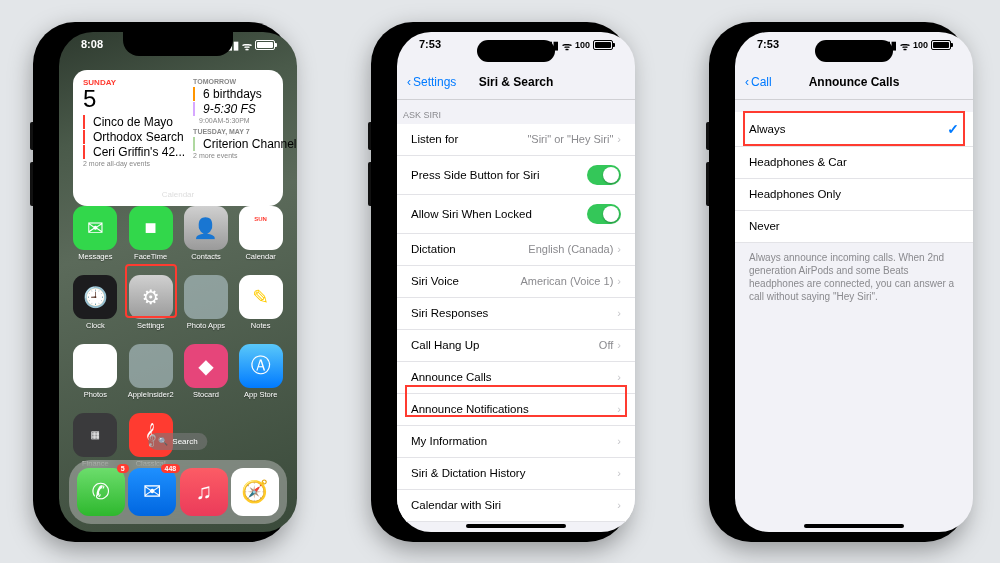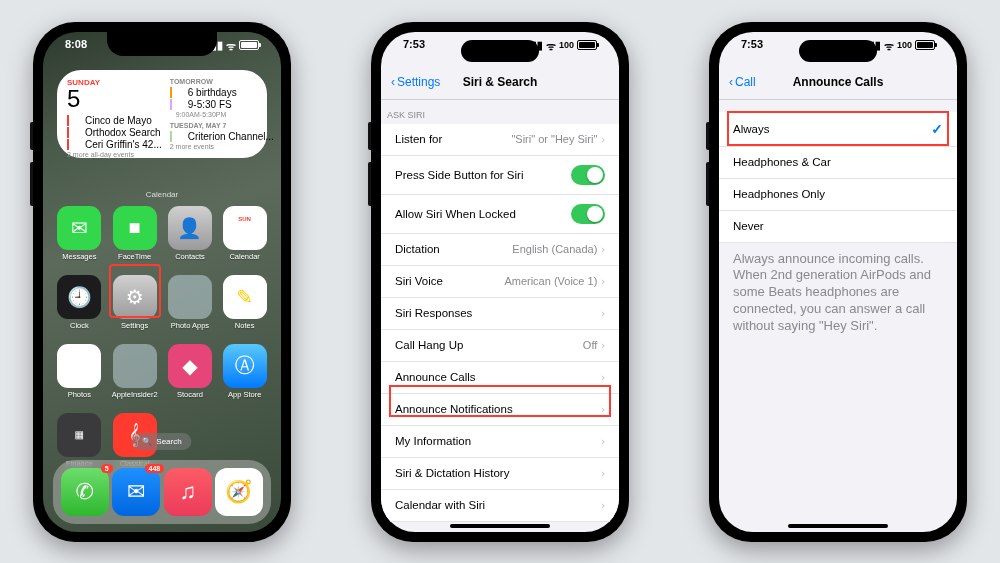--- a/index.html
+++ b/index.html
@@ -26,39 +26,40 @@
   .phone::after { content:""; position:absolute; left:-3px; top:140px; width:3px; height:44px; background:#111; border-radius:2px 0 0 2px; }
   .screen {
     width: 100%;
     height: 100%;
     border-radius: 34px;
     overflow: hidden;
     position: relative;
     background: #f2f2f7;
     font-size: 11px;
     color:#000;
+    margin-left:16px;
   }
   .home-screen { background: linear-gradient(160deg,#2e3a2f 0%,#4a5a4a 20%,#5b6a5a 40%,#3a4a3a 100%); }
   .notch { position:absolute; top:0; left:50%; transform:translateX(-50%); width:110px; height:24px; background:#000; border-radius:0 0 16px 16px; z-index:50; }
   .dyn-island { position:absolute; top:8px; left:50%; transform:translateX(-50%); width:78px; height:22px; background:#000; border-radius:14px; z-index:50; }
   .status { position:absolute; top:6px; left:0; right:0; display:flex; justify-content:space-between; padding:0 22px; font-size:11px; font-weight:600; z-index:40; }
   .status.light { color:#fff; }
   .status .right { display:flex; gap:3px; align-items:center; }
   .batt-box { display:inline-block; width:20px; height:10px; border:1px solid currentColor; border-radius:2px; position:relative; }
   .batt-box::after { content:""; position:absolute; right:-3px; top:2px; width:2px; height:4px; background:currentColor; border-radius:0 1px 1px 0;}
   .batt-fill { position:absolute; left:1px; top:1px; bottom:1px; width:16px; background:currentColor; border-radius:1px;}
 
   
-  .widget { position:absolute; top:38px; left:14px; right:14px; height:88px; background:#fff; border-radius:24px; padding:8px 10px; display:flex; gap:8px; font-size:8px; }
+  .widget { position:absolute; top:38px; left:14px; right:14px; height:136px; background:#fff; border-radius:14px; padding:8px 10px; display:flex; gap:8px; font-size:8px; }
   .widget .col { flex:1; }
   .widget .day { color:#ff3b30; font-weight:700; font-size:8px; text-transform:uppercase; }
   .widget .date { font-size:24px; font-weight:300; line-height:1; margin-bottom:4px;}
-  .widget .evt { font-size:10px; margin:1px 0; white-space:nowrap; overflow:hidden; text-overflow:ellipsis; padding-left:16px; border-left:2px solid #ff3b30;}
+  .widget .evt { font-size:12px; margin:1px 0; white-space:nowrap; overflow:hidden; text-overflow:ellipsis; padding-left:8px; border-left:2px solid #ff3b30;}
   .widget .evt.b { border-left-color:#ff9500;}
-  .widget .evt.c { border-left-color:#d6a7ff;}
+  .widget .evt.c { border-left-color:#d6a7ff;font-style:italic;}
   .widget .evt.d { border-left-color:#afd8a0;}
   .widget .hdr { font-size:7px; color:#888; font-weight:600; text-transform:uppercase; margin-bottom:2px;}
   .widget .sub { font-size:7px; color:#888; }
   .cal-label { position:absolute; top:158px; left:0; right:0; text-align:center; font-size:8px; color:#ddd;}
   .grid { position:absolute; top:174px; left:14px; right:14px; display:grid; grid-template-columns:repeat(4,1fr); gap:14px 10px; }
   .app { display:flex; flex-direction:column; align-items:center; gap:2px; position:relative;}
   .app .icon { width:44px; height:44px; border-radius:11px; display:flex; align-items:center; justify-content:center; font-size:20px; color:#fff; position:relative;}
   .app .lbl { font-size:7.5px; color:#fff; text-shadow:0 1px 1px rgba(0,0,0,.4); white-space:nowrap;}
   .badge { position:absolute; top:-4px; right:-4px; background:#ff3b30; color:#fff; font-size:7px; font-weight:700; border-radius:8px; padding:1px 4px; min-width:12px; text-align:center;}
   .hl { position:absolute; border:2px solid #ff3b30; border-radius:4px; }
@@ -71,21 +72,21 @@
   .nav .back { position:absolute; left:10px; color:#007aff; font-size:12px; display:flex; align-items:center; gap:2px;}
   .nav .title { font-weight:600; font-size:12px; }
   .content { position:absolute; top:68px; left:0; right:0; bottom:6px; overflow:hidden; }
   .sec-hdr { font-size:9px; color:#8a8a8e; padding:10px 6px 4px; text-transform:uppercase;}
   .row { background:#fff; border-bottom:.5px solid #e3e3e7; padding:9px 14px; display:flex; align-items:center; justify-content:space-between; min-height:32px; position:relative;}
   .row .label { font-size:11.5px; }
   .row .val { color:#8a8a8e; font-size:11px; display:flex; align-items:center; gap:4px;}
   .chev { color:#c5c5c9; font-size:11px; }
   .toggle { width:34px; height:20px; background:#34c759; border-radius:10px; position:relative;}
   .toggle::after { content:""; position:absolute; right:2px; top:2px; width:16px; height:16px; background:#fff; border-radius:50%; box-shadow:0 1px 2px rgba(0,0,0,.3);}
-  .footer { font-size:13px; color:#8a8a8e; padding:8px 14px; line-height:1.3;}
+  .footer { font-size:10px; color:#8a8a8e; padding:8px 14px; line-height:1.3;}
   .home-ind { position:absolute; bottom:4px; left:50%; transform:translateX(-50%); width:100px; height:4px; background:#000; border-radius:3px;}
   .row-hl { position:absolute; left:8px; right:8px; border:2px solid #ff3b30; pointer-events:none; z-index:10;}
 
   
   .group { margin-top:12px; }
   .check { color:#007aff; font-size:14px; font-weight:700;}
 
   
   .bg-green{background:#32d74b;} .bg-grey{background:linear-gradient(#d0d0d0,#9a9a9a);} .bg-white{background:#fff;color:#000;}
   .bg-black{background:#1c1c1e;} .bg-pink{background:#e6457a;}

